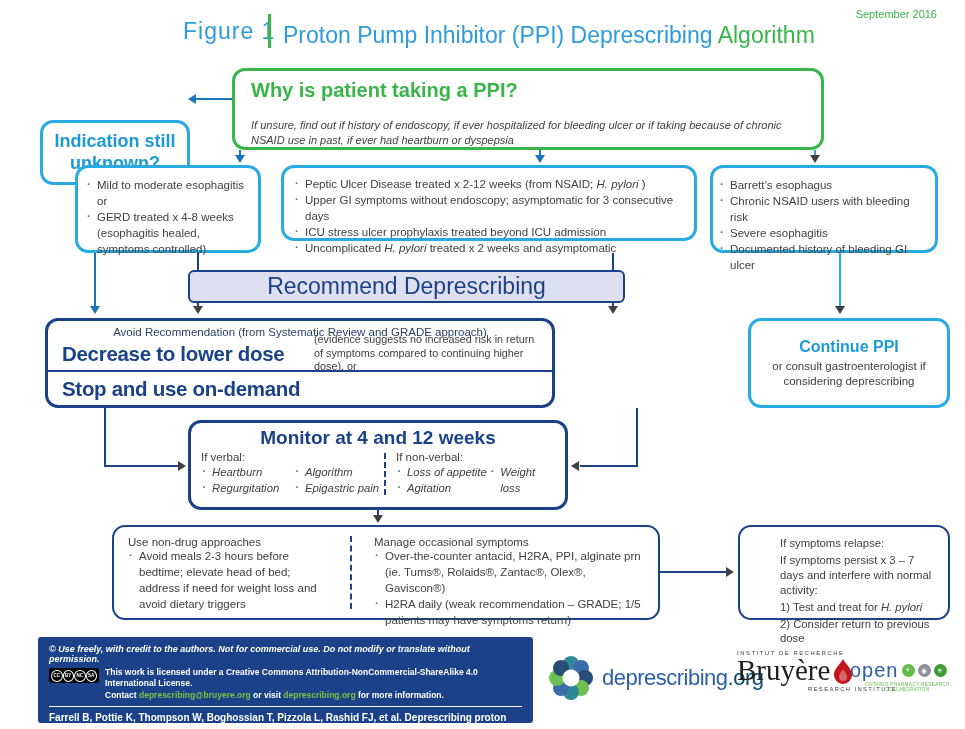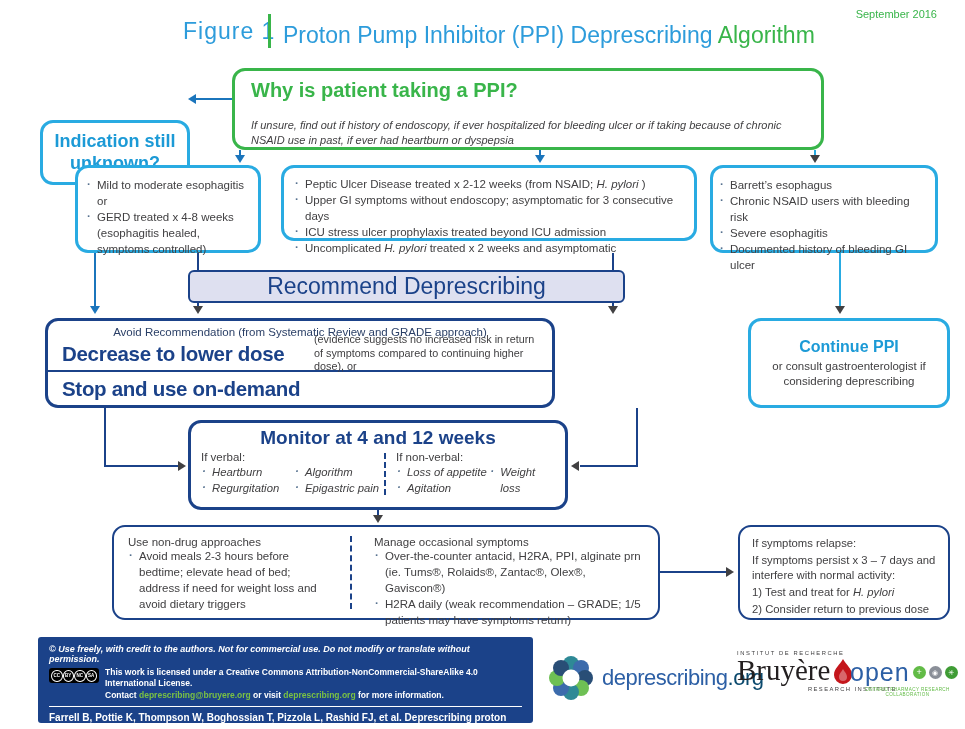--- a/index.html
+++ b/index.html
@@ -55,21 +55,21 @@
   .mon-right{flex:1;padding-left:10px;}
   .mon-label{font-size:11.5px;margin-bottom:1px;}
   .mini{display:flex;}
   .mini ul{font-size:11.3px;line-height:1.45;font-style:italic;}
   .nondrug{left:112px;top:525px;width:548px;height:95px;padding:9px 14px;display:flex;}
   .nd-left{width:222px;}
   .nd-div{border-left:2px dashed #1b4289;margin:0 10px 0 0;}
   .nd-right{flex:1;padding-left:12px;}
   .nd-title{font-size:11.5px;margin-bottom:0;}
   .relapse{left:738px;top:525px;width:212px;height:95px;padding:9px 12px;font-size:11.3px;line-height:1.32;}
-  .relapse div{margin-bottom:2px;}
+  .relapse div{margin-bottom:2px;margin-left:28px;}
   
   .vline,.hline{position:absolute;z-index:1;}
   .vline{width:2px;} .hline{height:2px;}
   .c-blue{background:#1b75bc;} .c-navy{background:#1b4289;} .c-cyan{background:#29abe2;}
   .arr{position:absolute;width:0;height:0;z-index:1;}
   .arr.down{border-left:5px solid transparent;border-right:5px solid transparent;border-top:8px solid;}
   .arr.left{border-top:5px solid transparent;border-bottom:5px solid transparent;border-right:8px solid;}
   .arr.right{border-top:5px solid transparent;border-bottom:5px solid transparent;border-left:8px solid;}
   .a-blue{border-top-color:#1b75bc;border-right-color:#1b75bc;border-left-color:#1b75bc;color:#1b75bc;}
   .a-navy{border-top-color:#1b4289;border-right-color:#1b4289;border-left-color:#1b4289;}
@@ -97,21 +97,21 @@
   .logo-dep{left:548px;top:655px;display:flex;align-items:center;}
   .dep-text{font-size:22px;color:#2c5fa5;margin-left:8px;letter-spacing:-0.5px;}
   .dep-org{color:#0c4a6e;}
   .logo-bru{left:737px;top:650px;width:160px;}
   .bru-top{font-size:5.8px;letter-spacing:1.6px;color:#414042;}
   .bru-main{display:flex;align-items:flex-end;}
   .bru-name{font-family:"Liberation Serif","DejaVu Serif",serif;font-size:29px;color:#231f20;line-height:1;}
   .bru-bottom{font-size:5.8px;letter-spacing:1.4px;color:#414042;text-align:right;margin-top:1px;}
   .logo-open{left:850px;top:660px;}
   .open-row{display:flex;align-items:center;}
-  .open-name{font-size:25px;color:#2c5fa5;letter-spacing:1px;line-height:1;}
+  .open-name{font-size:20px;color:#2c5fa5;letter-spacing:1px;line-height:1;}
   .open-ic{width:13px;height:13px;border-radius:50%;margin-left:3px;display:flex;align-items:center;
            justify-content:center;color:#fff;font-size:9px;line-height:1;}
   .open-tag{font-size:4.6px;color:#62bb46;letter-spacing:0.4px;margin-top:2px;text-align:center;}
 </style>
 </head>
 <body>
 
 <div id="page">
 
   <div class="abs fig-label">Figure 1</div>

